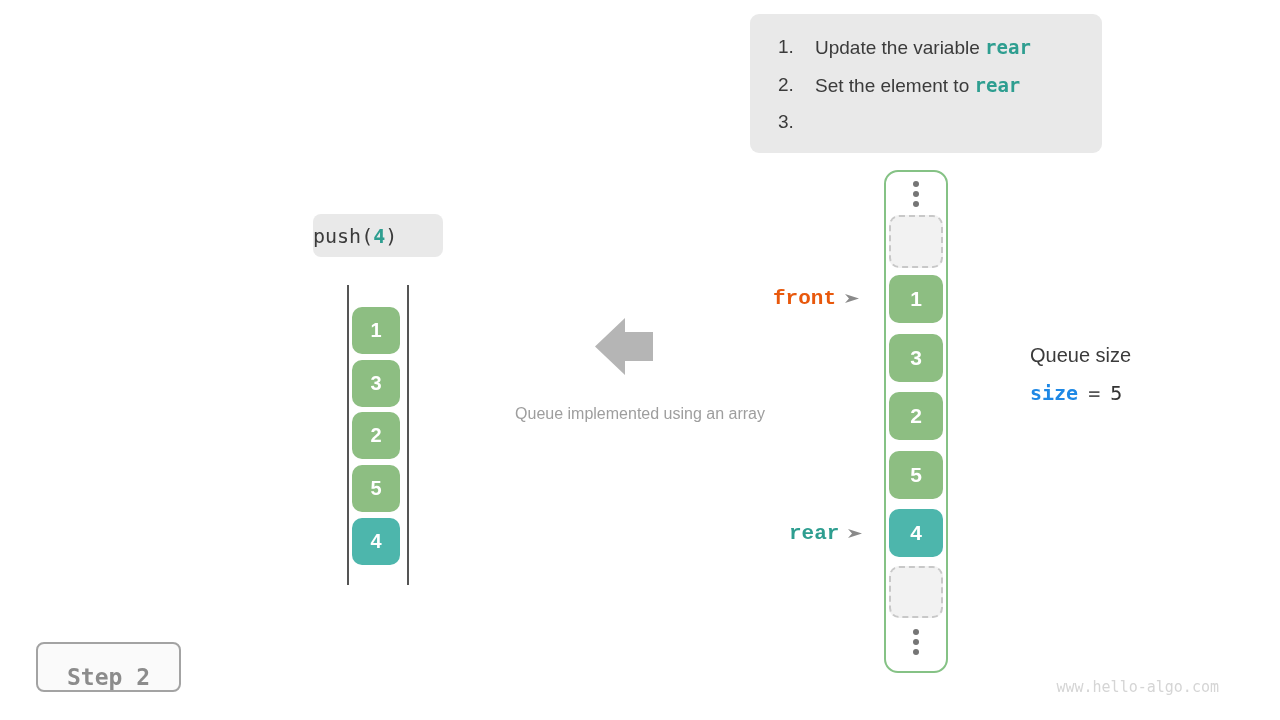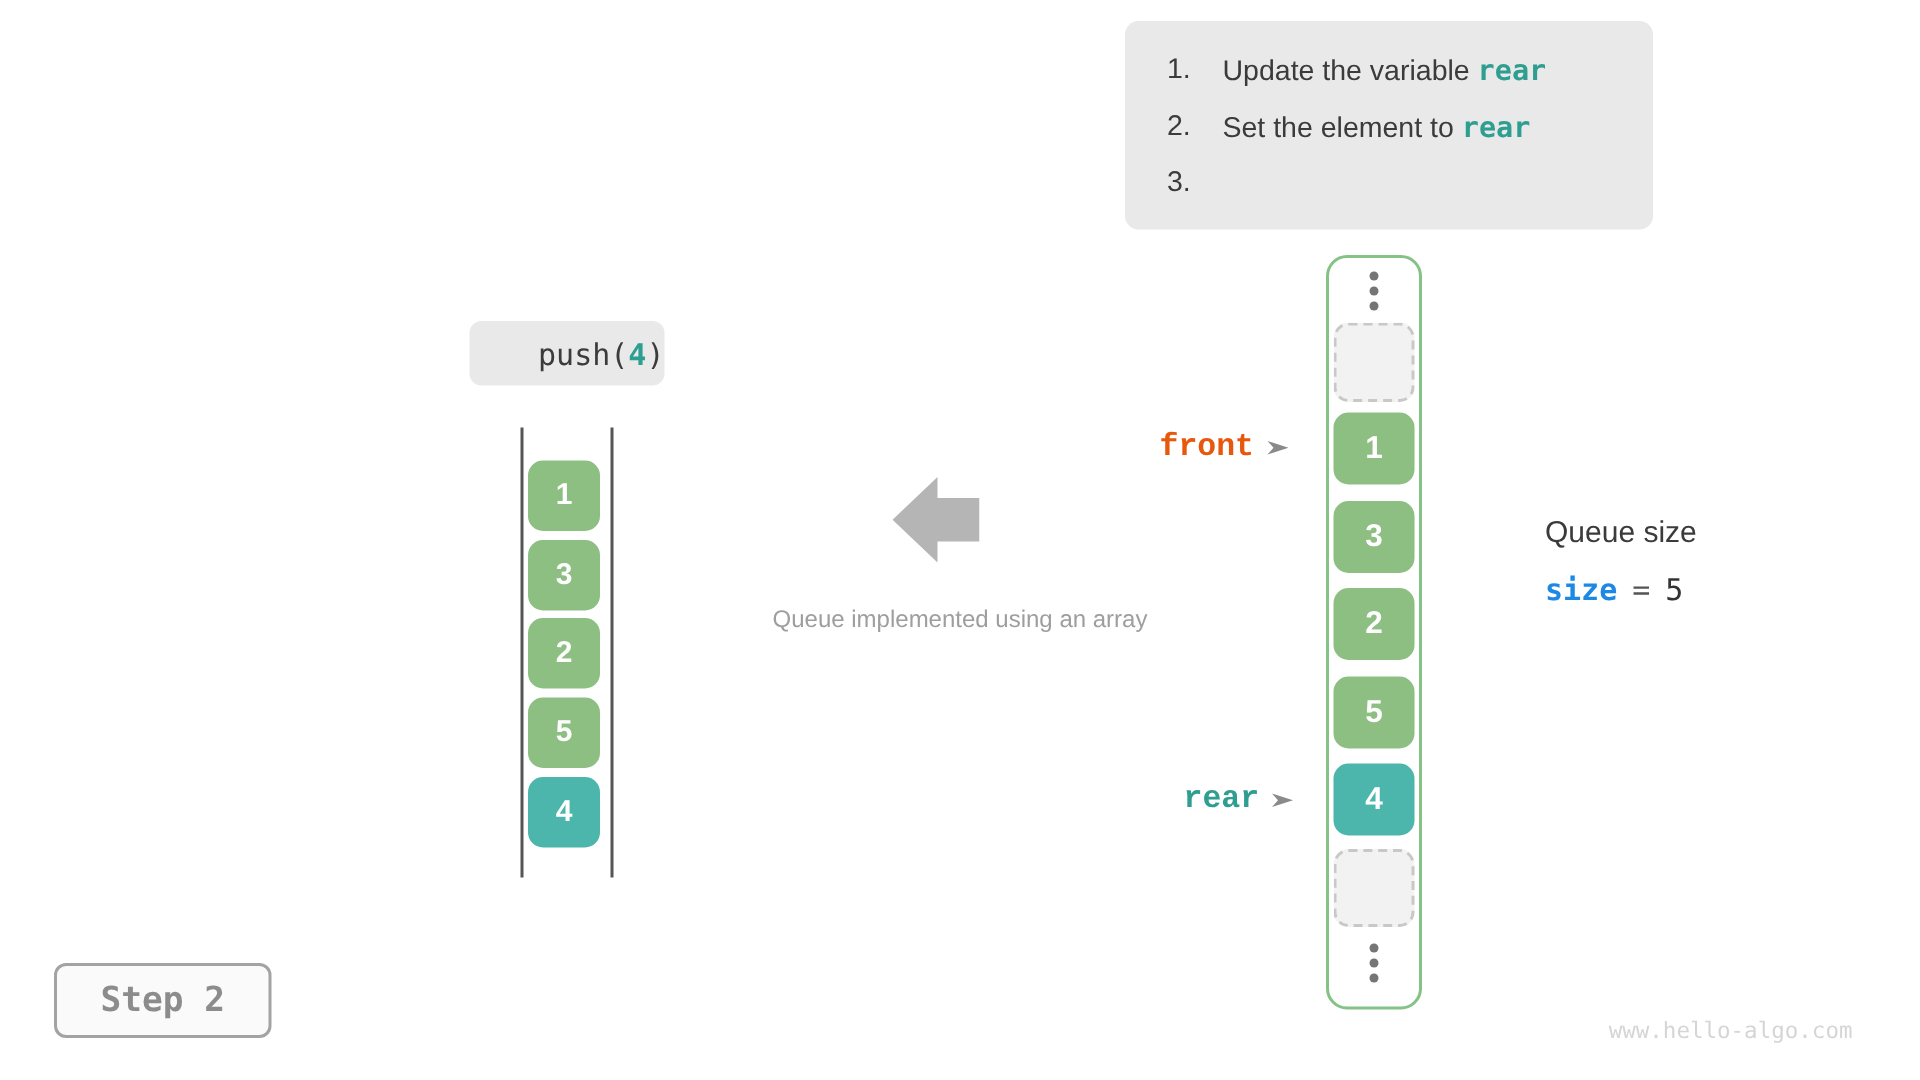--- a/index.html
+++ b/index.html
@@ -26,21 +26,21 @@
   .instr-num { width: 37px; flex: 0 0 37px; }
   .code { font-family: "DejaVu Sans Mono", monospace; font-weight: bold; font-size: 19px; }
   .code-teal { color: #2e9e90; }
   .code-blue { color: #1e88e5; }
 
   
   .push-box {
     position: absolute; left: 313px; top: 214px;
     width: 130px; height: 43px;
     background: #e9e9e9; border-radius: 8px;
-    display: flex; align-items: center; justify-content: flex-end;
+    display: flex; align-items: center; justify-content: flex-start;
     font-family: "DejaVu Sans Mono", monospace;
     font-size: 20px; color: #3b3b3b;
   }
   .push-box .arg { color: #2e9e90; font-weight: bold; }
 
   
   .rail { position: absolute; width: 2px; background: #555; top: 285px; height: 300px; }
   .rail.left  { left: 347px; }
   .rail.right { left: 407px; }
   .lq-cells {
@@ -106,28 +106,28 @@
   .size-line { margin-top: 14px; font-size: 20px; display: flex; align-items: baseline; }
   .size-var { font-family: "DejaVu Sans Mono", monospace; font-weight: bold; color: #1e88e5; }
   .size-eq { color: #555; margin: 0 10px; font-family: "DejaVu Sans Mono", monospace; }
   .size-val { color: #333; font-family: "DejaVu Sans Mono", monospace; }
 
   
   .step-box {
     position: absolute; left: 36px; top: 642px;
     width: 145px; height: 50px;
     background: #fafafa; border: 2px solid #a3a3a3; border-radius: 8px;
-    display: flex; align-items: center; justify-content: center;
+    display: flex; align-items: flex-end; justify-content: center;
     font-family: "DejaVu Sans Mono", monospace;
     font-weight: bold; font-size: 23px; color: #8c8c8c;
   }
 
   
   .watermark {
-    position: absolute; right: 45px; top: 678px;
+    position: absolute; right: 61px; top: 678px;
     font-family: "DejaVu Sans Mono", monospace;
     font-size: 15px; color: #d5d5d5;
   }
 </style>
 </head>
 <body>
 
 <div class="instr-box">
   <div class="instr-line">
     <span class="instr-num">1.</span>

